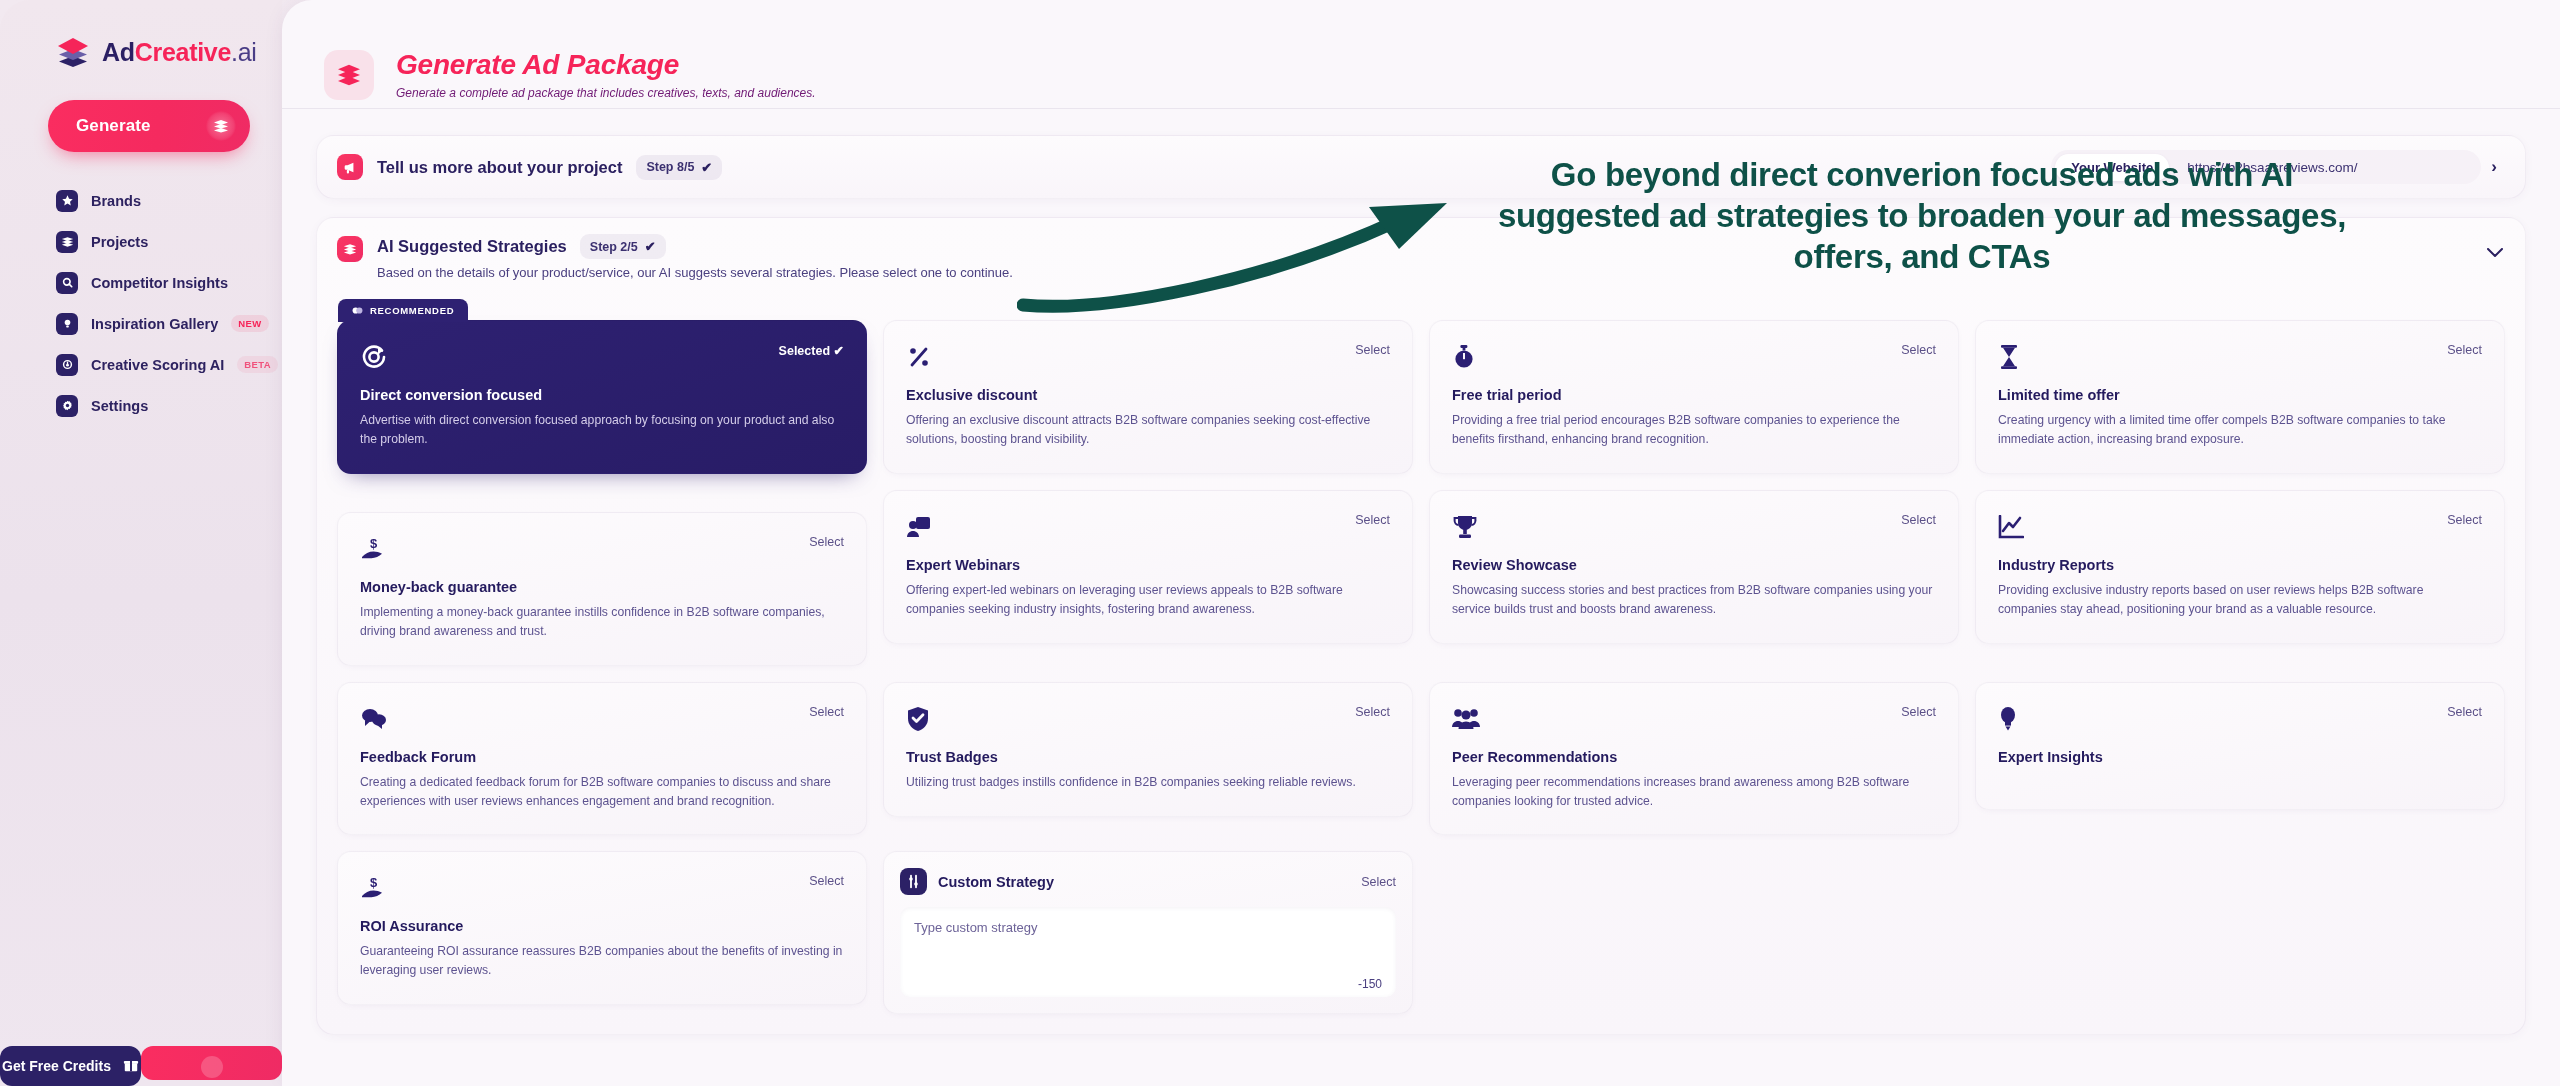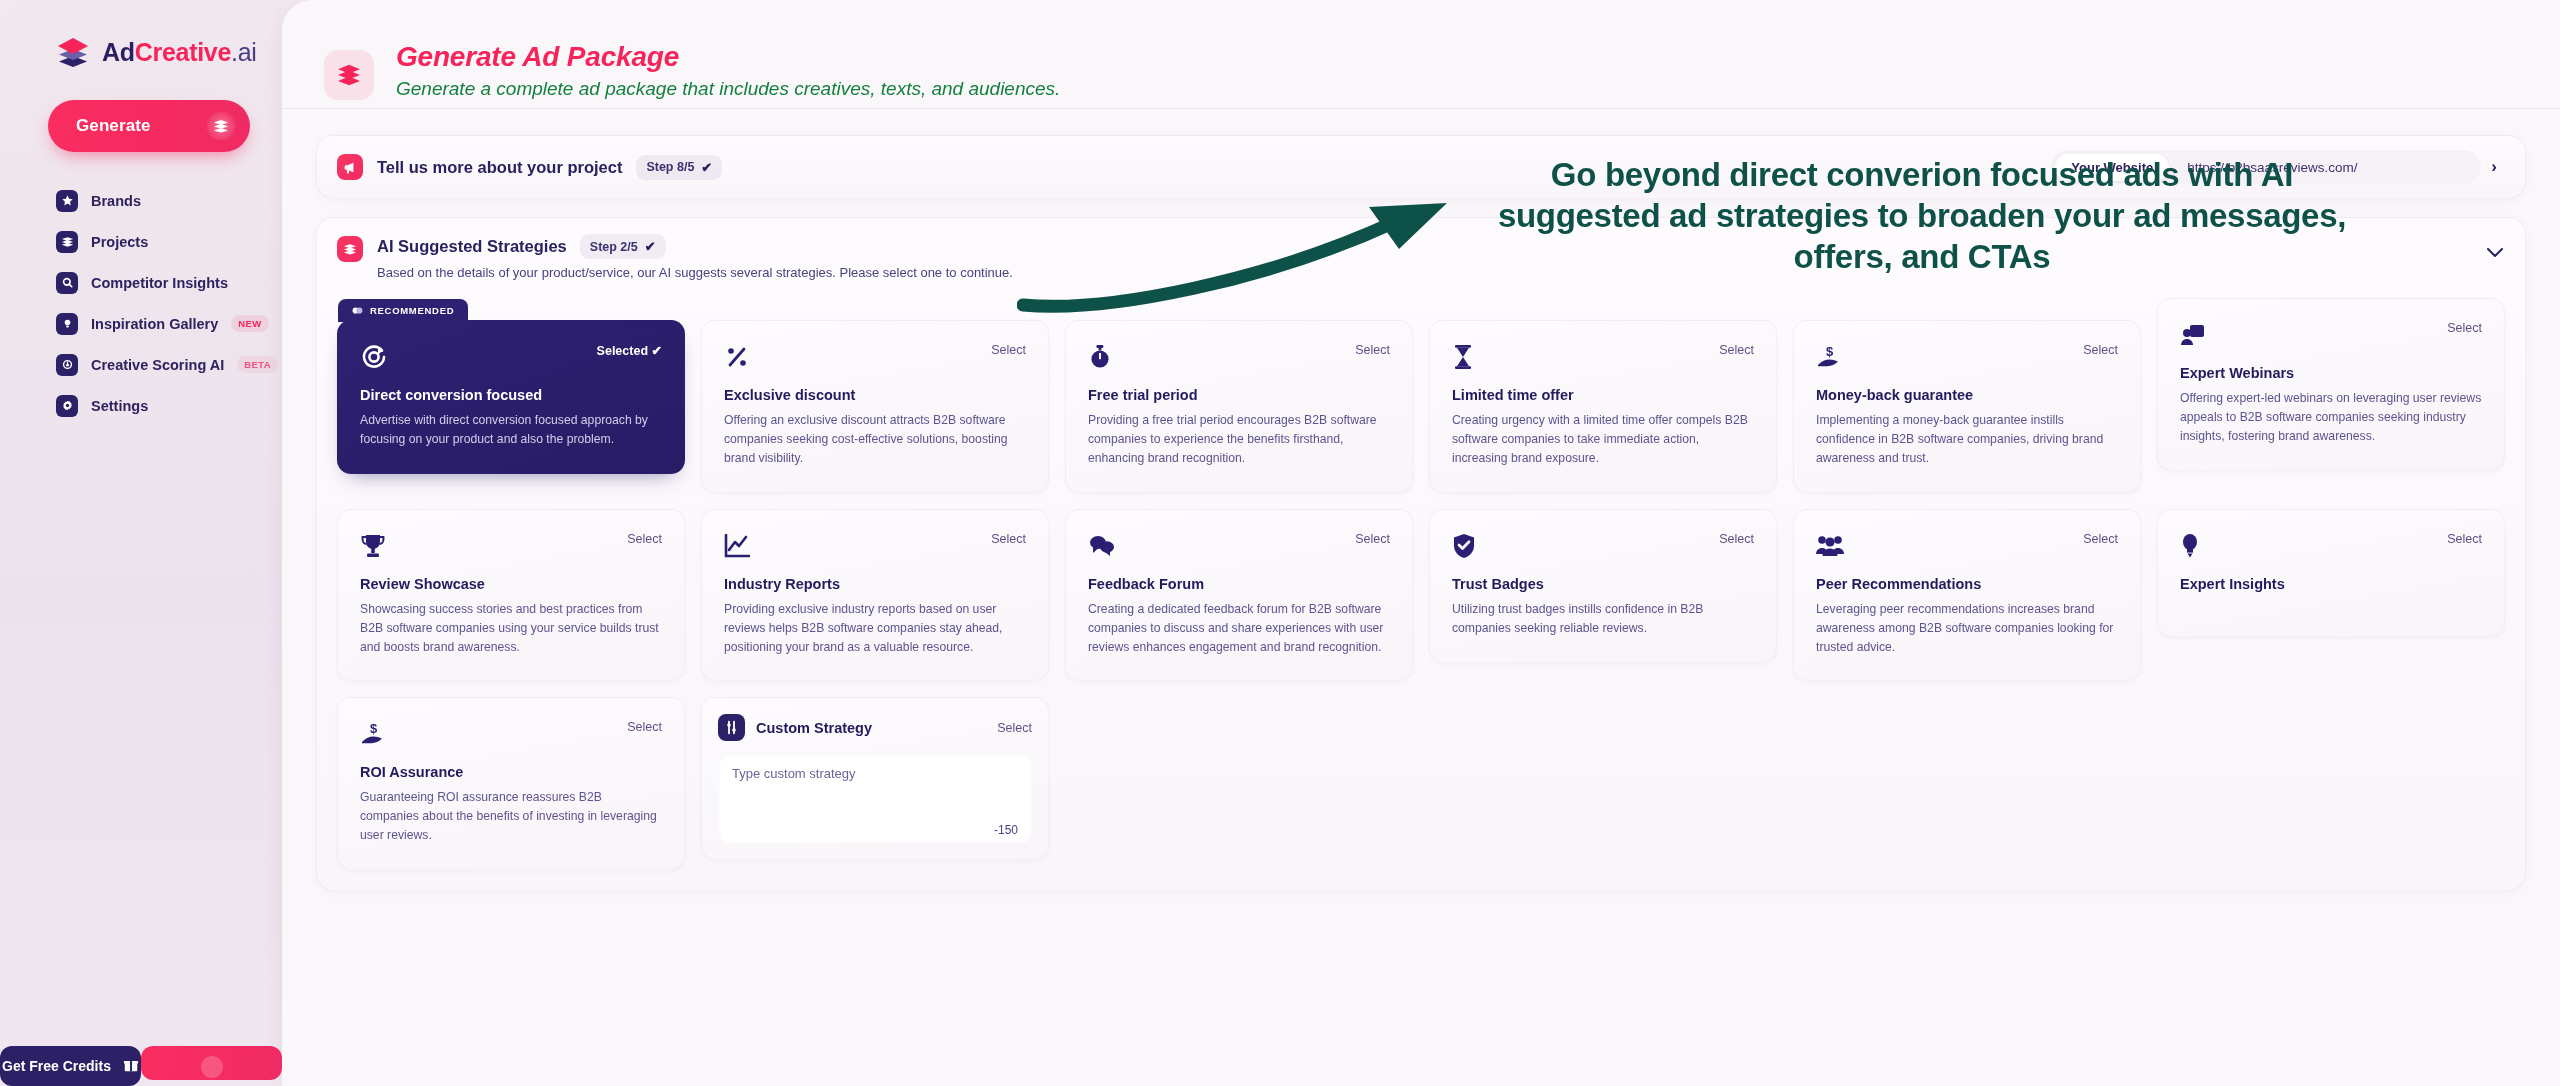--- a/index.html
+++ b/index.html
@@ -128,21 +128,21 @@
   }
   .head-ico {
     width:50px;height:50px;border-radius:14px;
     background: rgba(246,36,89,.10);
     display:flex;align-items:center;justify-content:center; flex:0 0 50px;
   }
   .head-title {
     font-size: 28px; font-weight: 800; color:#f62459; letter-spacing:-.2px;
     line-height:1.15;
   }
-  .head-sub { font-size: 19px; color:#15803d; margin-top:5px; }
+  .head-sub { font-size: 12px; color:#701a75; margin-top:5px; }
 
   .divider { height:1px; background: rgba(80,50,110,.09); margin: 8px 0 0 0; }
 
   .content { padding: 26px 34px 0 34px; }
 
   .panel {
     background: linear-gradient(180deg,#fdfbfd 0%, #f9f5fa 100%);
     border-radius: 18px;
     border: 1px solid rgba(110,80,140,.07);
     box-shadow: 0 2px 14px -6px rgba(90,60,120,.12);
@@ -190,21 +190,21 @@
   .chev { font-size: 17px; color:#2b2060; font-weight:700; padding-right:8px; cursor:pointer;}
 
   .step2 { margin-top: 18px; }
   .step2-head { padding: 16px 20px 14px 20px; display:flex; align-items:flex-start; gap:14px; position:relative;}
   .step2-desc { font-size: 13px; color:#4b4080; margin-top:6px; }
   .chev-down { position:absolute; right: 22px; top: 26px; color:#2b2060; font-size: 16px; cursor:pointer;}
 
   
   .grid {
     display:grid;
-    grid-template-columns: repeat(6, 1fr);
+    grid-template-columns: repeat(4, 1fr);
     gap: 16px;
     padding: 4px 20px 20px 20px;
   }
   .card {
     background: linear-gradient(170deg,#fdfbfd 0%,#f8f4f9 100%);
     border-radius: 14px;
     border: 1px solid rgba(110,80,140,.06);
     padding: 22px 22px 24px 22px;
     min-height: 128px;
     position: relative;

